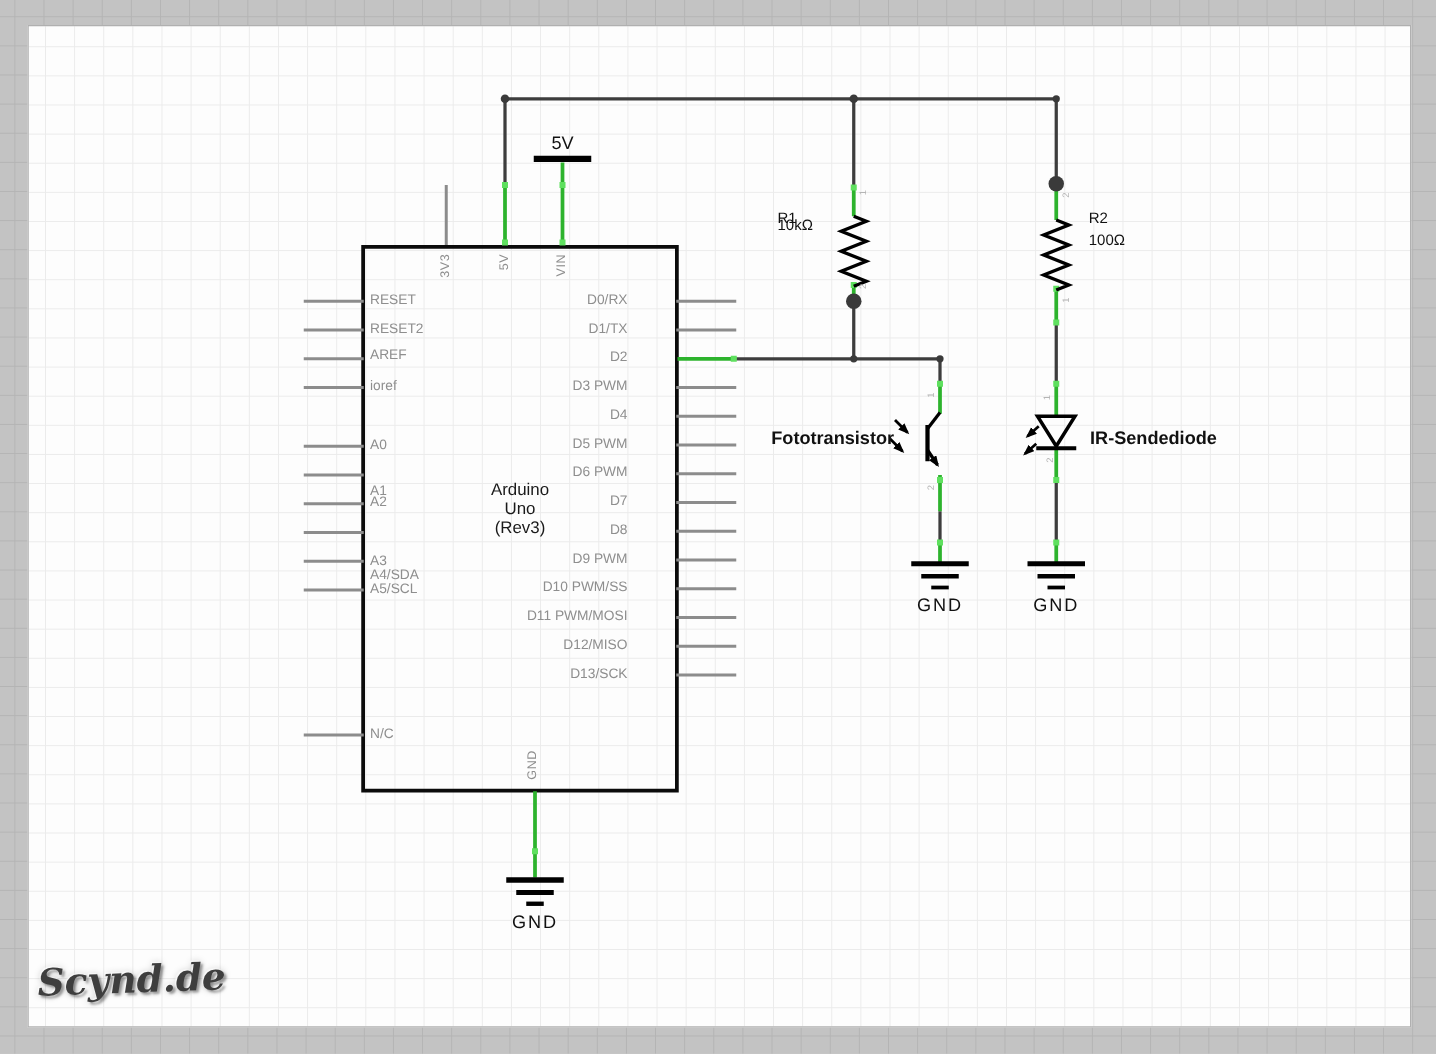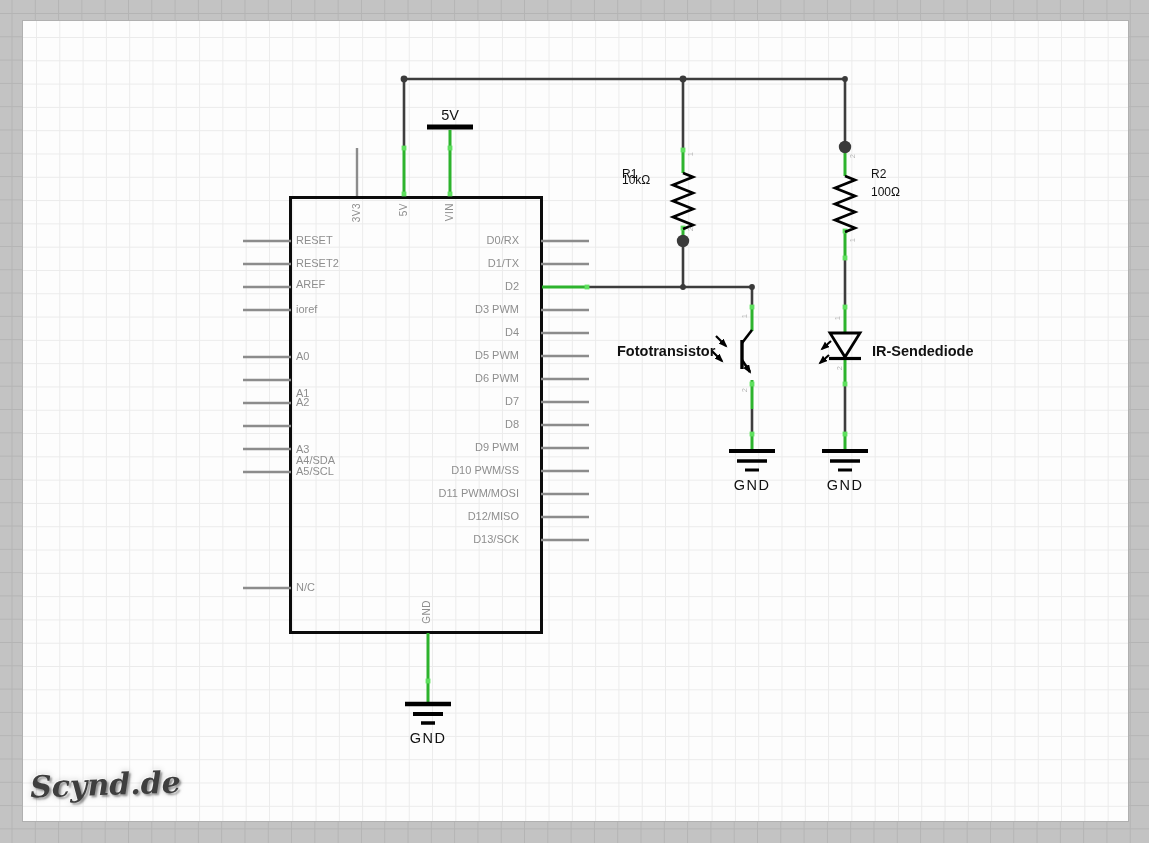--- a/index.html
+++ b/index.html
@@ -19,21 +19,21 @@
     background-image:
       linear-gradient(to right,#ebebeb 1px,transparent 1px),
       linear-gradient(to bottom,#ebebeb 1px,transparent 1px);
     background-size:23.3px 23.3px;
     background-position:13px 16px;
     border:1px solid #b0b0b0;
   }
   svg.wires{position:absolute;left:0;top:0;}
   .plbl{position:absolute;font-size:11px;color:#8e8e8e;white-space:nowrap;line-height:11px;}
   .plbl.left{left:296px;}
-  .plbl.right{right:630px;text-align:left;}
+  .plbl.right{right:647px;text-align:left;}
   .vlabel{position:absolute;writing-mode:vertical-rl;transform:rotate(180deg);
           font-size:10px;color:#8e8e8e;letter-spacing:.5px;line-height:12px;}
   .leadnum{position:absolute;writing-mode:vertical-rl;transform:rotate(180deg);
            font-size:7.5px;color:#b5b5b5;line-height:8px;}
   .title{position:absolute;left:290px;top:384px;width:252px;text-align:center;
          font-size:13.5px;color:#1a1a1a;line-height:15.2px;}
   .complbl{position:absolute;font-size:12px;color:#111;white-space:nowrap;line-height:18px;}
   .biglbl{position:absolute;font-size:14.5px;color:#111;white-space:nowrap;font-weight:bold;}
   .gndlbl{position:absolute;font-size:14.5px;color:#111;width:52px;text-align:center;letter-spacing:1.5px;}
   .supply5v{position:absolute;left:427px;top:107px;width:46px;text-align:center;
@@ -184,20 +184,25 @@
       <circle cx="404" cy="79" r="3.4"></circle>
         <circle cx="683" cy="79" r="3.4"></circle>
         <circle cx="845" cy="79" r="2.9"></circle>
       <circle cx="683" cy="287" r="2.9"></circle>
         <circle cx="752" cy="287" r="2.9"></circle>
       <circle cx="683" cy="241" r="6.2"></circle>
         <circle cx="845" cy="147" r="6.2"></circle>
     </g>
   </svg>
 
+  <div class="title">
+    <div>Arduino</div>
+    <div>Uno</div>
+    <div>(Rev3)</div>
+  </div>
 
   <div class="plbl left" style="top:235px">RESET</div>
   <div class="plbl left" style="top:258px">RESET2</div>
   <div class="plbl left" style="top:279px">AREF</div>
   <div class="plbl left" style="top:304px">ioref</div>
   <div class="plbl left" style="top:351px">A0</div>
   <div class="plbl left" style="top:388px">A1</div>
   <div class="plbl left" style="top:397px">A2</div>
   <div class="plbl left" style="top:444px">A3</div>
   <div class="plbl left" style="top:455px">A4/SDA</div>

